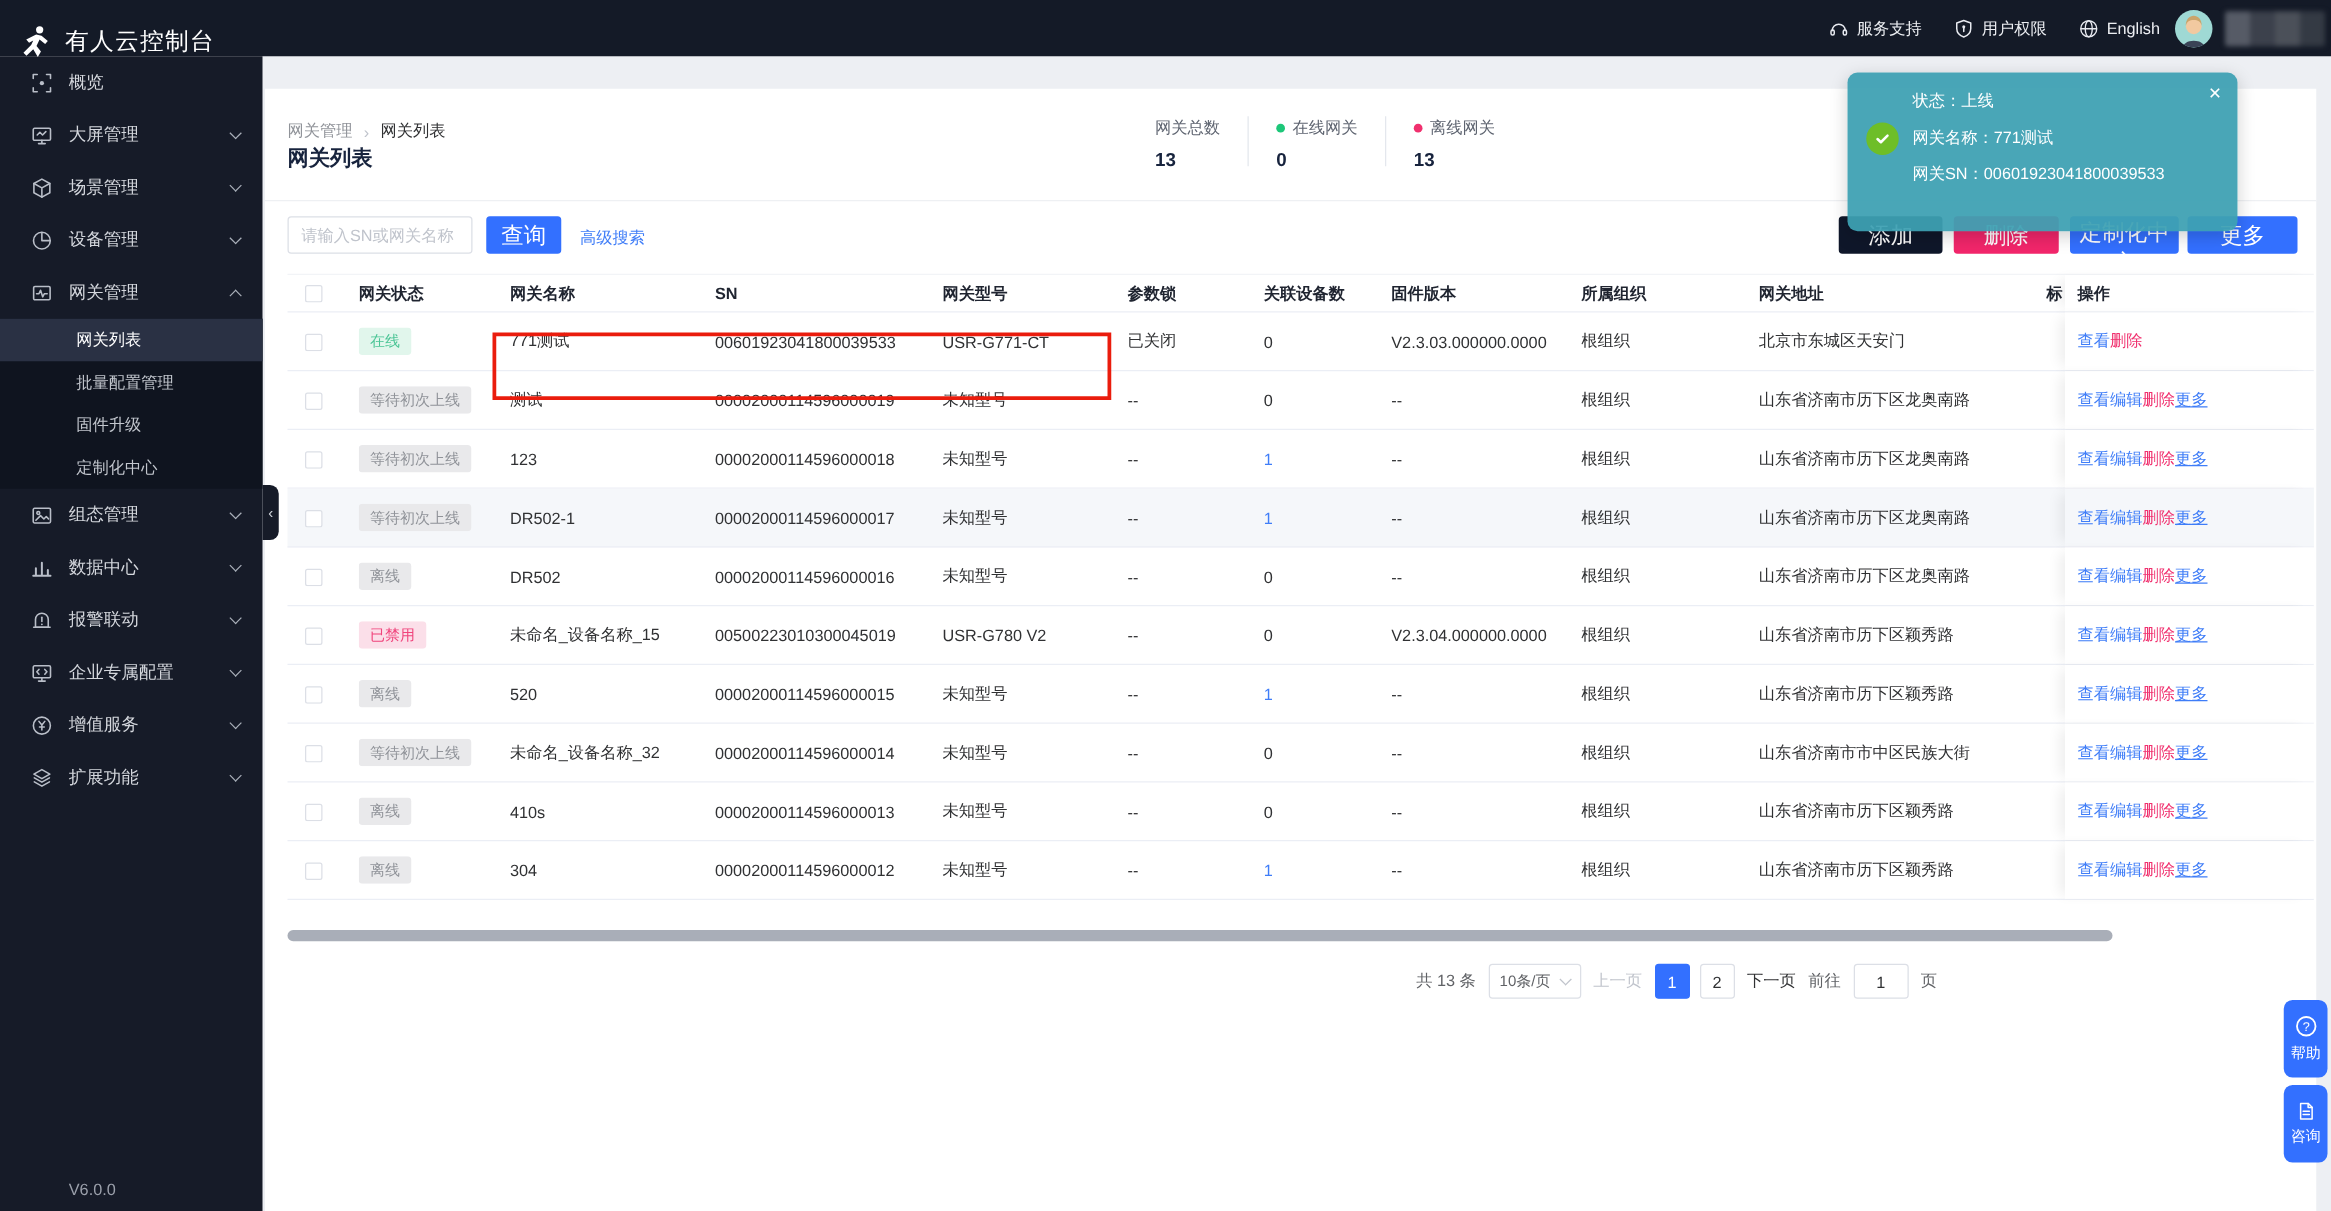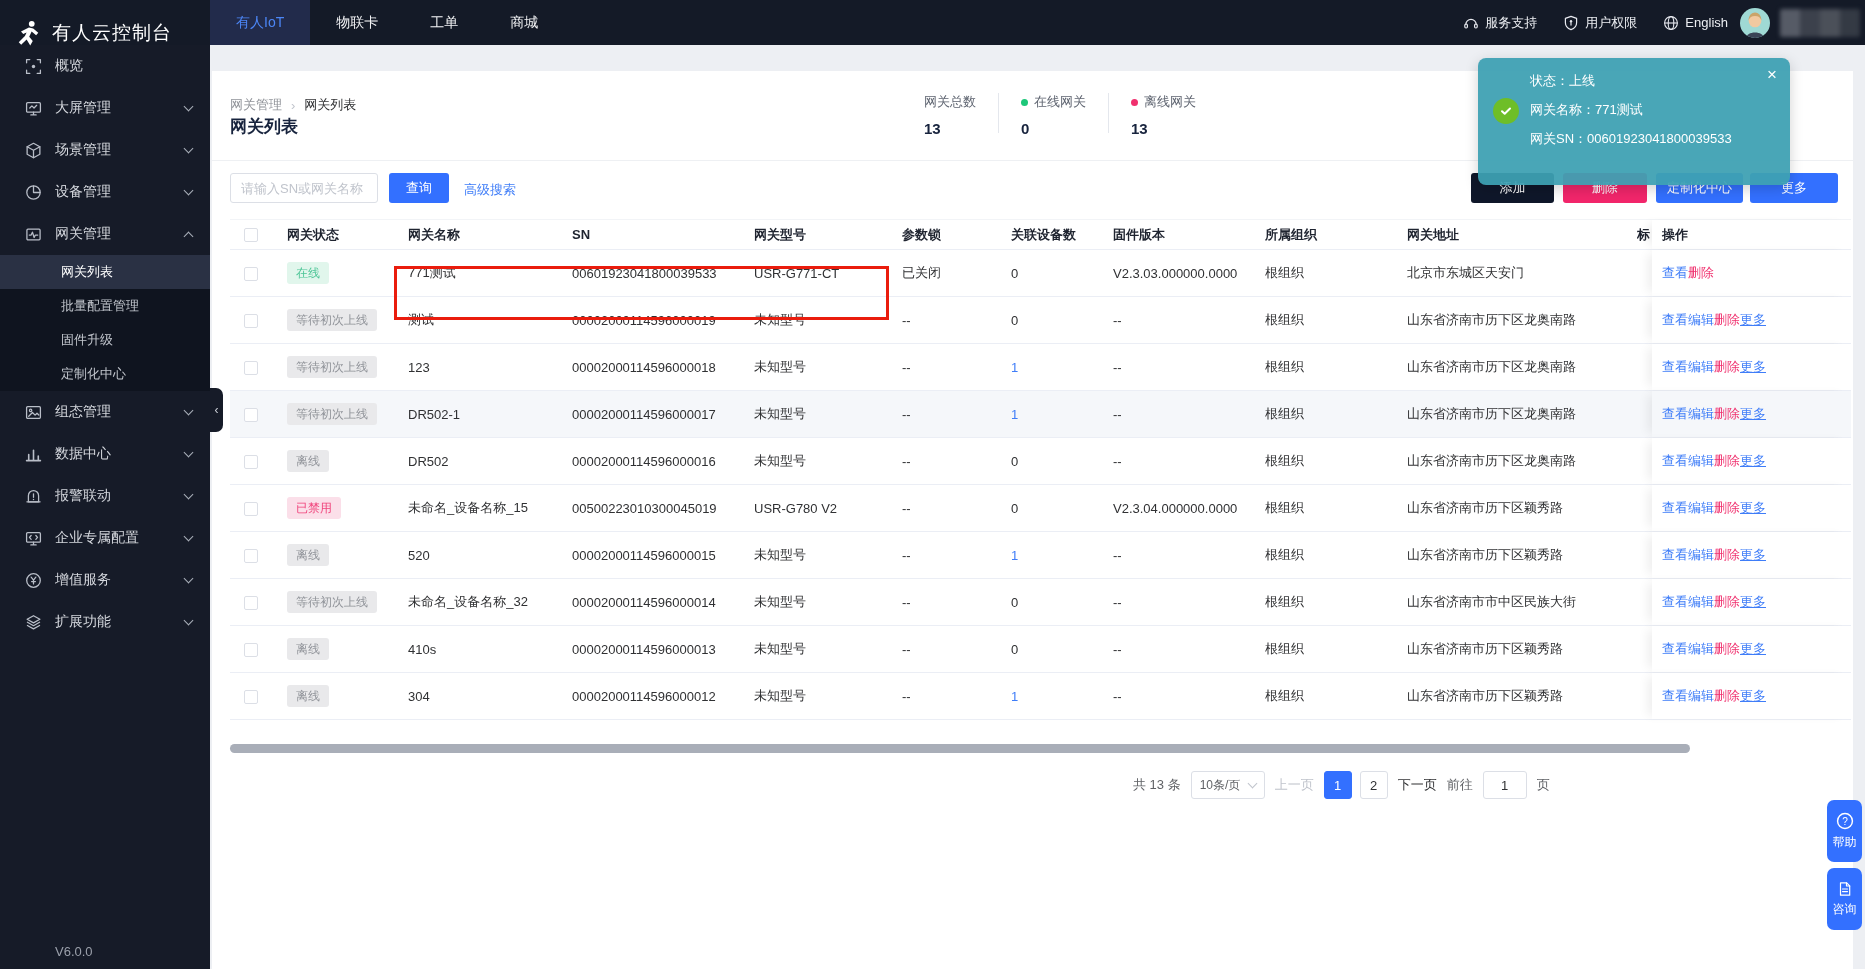--- a/index.html
+++ b/index.html
@@ -61,21 +61,21 @@
   .dot { width:7px; height:7px; border-radius:50%; flex:none; }
   .s-value { font-size:15px; font-weight:bold; color:#17233d; margin-top:9px; }
   .s-div { width:1px; background:#e4e7ed; height:40px; }
 
   .hdivider { position:absolute; left:0; right:0; top:89px; border-top:1px solid #eef0f3; }
 
   
   .search-input { position:absolute; left:18px; top:102px; width:148px; height:30px; border:1px solid #dcdfe6;
                   border-radius:3px; font-size:13px; color:#303133; padding:0 10px; font-family:inherit; outline:none; }
   .search-input::placeholder { color:#c0c4cc; }
-  .btn { position:absolute; height:30px; border:none; border-radius:3px; color:#fff; font-size:13px;
+  .btn { position:absolute; height:30px; border:none; border-radius:3px; color:#fff; font-size:18px;
          cursor:pointer; font-family:inherit; }
   .btn-query   { left:177px;  top:102px; width:60px; background:#3370ff; }
   .adv-link    { position:absolute; left:252px; top:110px; font-size:13px; color:#3f7df8; cursor:pointer; }
   .btn-add     { left:1259px; top:102px; width:83px; background:#0f172a; }
   .btn-del     { left:1351px; top:102px; width:84px; background:#f2266b; }
   .btn-transfer{ left:1444px; top:102px; width:87px; background:#3370ff; }
   .btn-more    { left:1538px; top:102px; width:88px; background:#3370ff; }
 
   
   .table { position:absolute; left:18px; top:148px; width:1621px; border-top:1px solid #f2f4f7; }
@@ -145,26 +145,20 @@
   <header class="topbar">
     <div class="logo-area">
       <span>
         <svg width="28" height="28" viewBox="0 0 30 30" fill="#fff">
           <circle cx="19" cy="5.2" r="3.1"></circle>
           <path d="M7.5 13.5l8.5-4.3 4.6 1 5.4 4.6-2.3 2.5-4.8-3.8-2.6 5.6 3.8 4.6-2.7 4.8-3.9-6.6-5.8 5.6-2.6-2.7 6.6-6.6 1.8-3.8-3.6 1.8z"></path>
         </svg>
       </span>
       <span class="logo-title">有人云控制台</span>
     </div>
-    <nav class="tabs" id="nav-tabs">
-        <div class="tab active">有人IoT</div>
-        <div class="tab">物联卡</div>
-        <div class="tab">工单</div>
-        <div class="tab">商城</div>
-      </nav>
     <div class="topbar-right" id="topbar-right">
         <div class="tb-item">
           <span class="tb-icon">
             <svg width="16" height="16" viewBox="0 0 16 16" fill="none" stroke="currentColor" stroke-width="1.2" stroke-linecap="round">
               <path d="M2.8 9.5a5.2 5.2 0 0 1 10.4 0"></path>
               <rect x="1.8" y="9" width="2.6" height="4" rx="1.2"></rect>
               <rect x="11.6" y="9" width="2.6" height="4" rx="1.2"></rect>
             </svg>
           </span>
           <span>服务支持</span>

